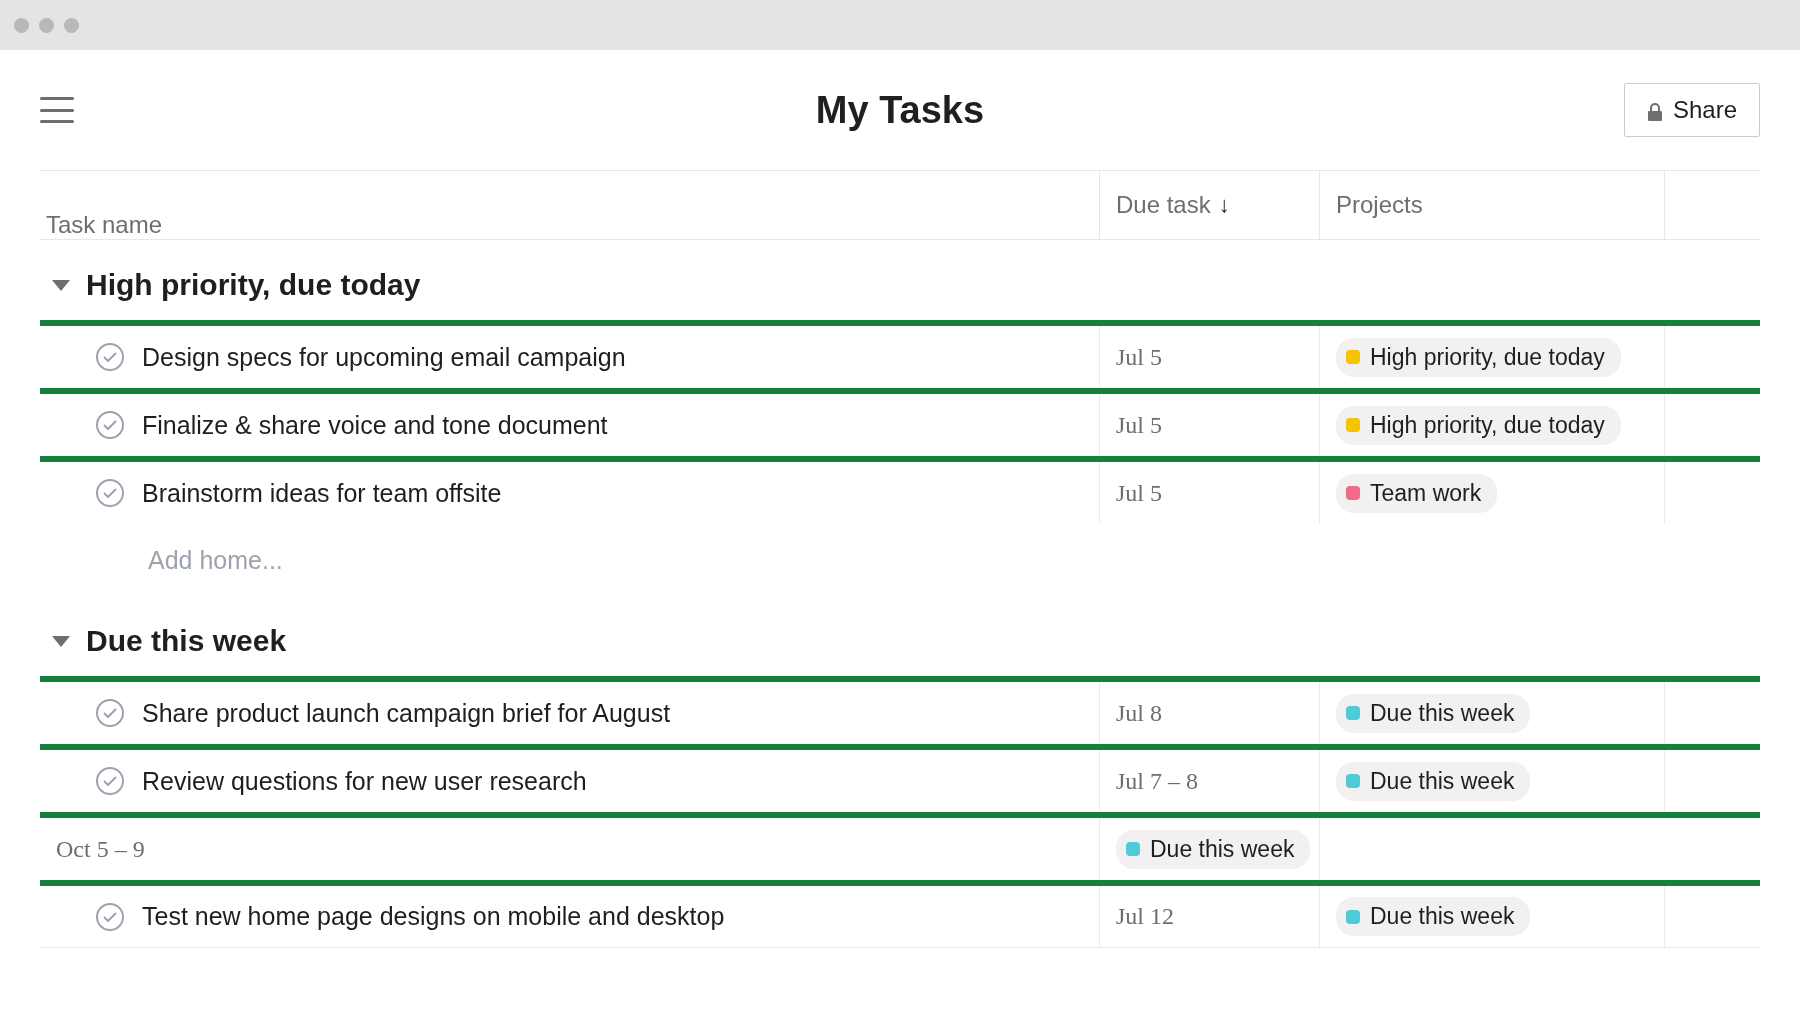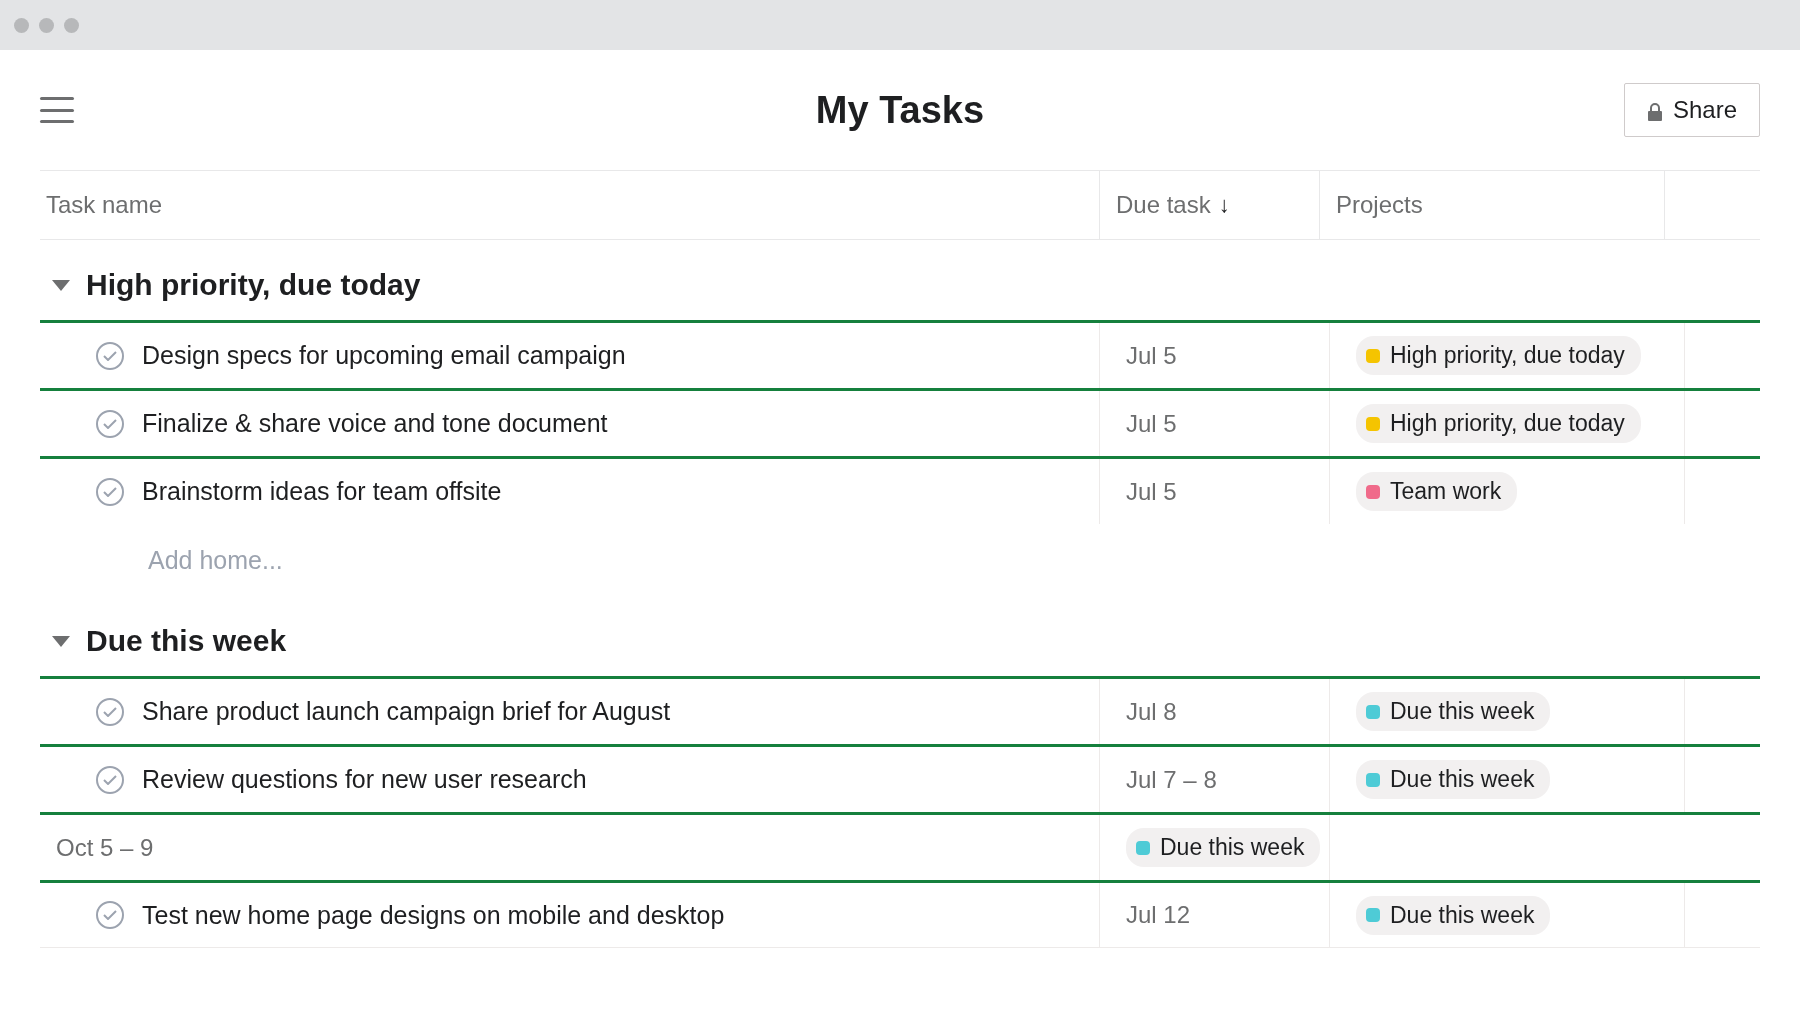--- a/index.html
+++ b/index.html
@@ -10,37 +10,37 @@
   .header-row { display: flex; align-items: center; height: 120px; position: relative; gap: 16px; }
   .hamburger { width: 34px; height: 26px; display: flex; flex-direction: column; justify-content: space-between; cursor: pointer; }
   .hamburger span { display: block; height: 3px; background: #6d6e6f; border-radius: 2px; }
   .page-title { position: absolute; left: 50%; transform: translateX(-50%); font-size: 38px; font-weight: 600; }
   .share-btn { margin-left: auto; display: flex; align-items: center; gap: 10px; border: 1px solid #cfcbcb; background: #fff; border-radius: 2px; padding: 12px 22px; font-size: 24px; color: #1e1f21; cursor: pointer; }
   .lock-icon { width: 16px; height: 20px; display: inline-block; }
   .lock-icon svg { width: 100%; height: 100%; }
 
   .columns-header { display: grid; grid-template-columns: 1060px 220px 345px 1fr; border-top: 1px solid #e8e8e9; border-bottom: 1px solid #e8e8e9; height: 70px; font-size: 24px; color: #6d6e6f; }
   .col-cell { display: flex; align-items: center; padding-left: 16px; border-right: 1px solid #e8e8e9; }
-  .col-cell:first-child { padding-left: 6px; border-left: none; }
+  .col-cell:first-child { padding-left: 6px; border-left: none; align-items: flex-end; }
   .col-cell:last-child { border-right: none; }
   .sort-arrow { margin-left: 8px; font-size: 22px; color: #1e1f21; }
 
   .section-title-row { display: flex; align-items: center; gap: 16px; padding: 28px 0 18px 12px; }
   .caret { width: 0; height: 0; border-left: 9px solid transparent; border-right: 9px solid transparent; border-top: 11px solid #6d6e6f; cursor: pointer; }
   .section-title { font-size: 30px; font-weight: 600; }
 
-  .task-row { display: grid; grid-template-columns: 1060px 220px 345px 1fr; border-top: 3px solid #15803d; height: 68px; gap: 10px; }
+  .task-row { display: grid; grid-template-columns: 1060px 220px 345px 1fr; border-top: 6px solid #15803d; height: 68px; }
   .task-row:last-child { border-bottom: 1px solid #edeae9; }
   .task-cell { display: flex; align-items: center; border-right: 1px solid #edeae9; padding-left: 16px; }
   .task-cell:last-child { border-right: none; }
   .task-name-cell { padding-left: 56px; gap: 18px; }
   .check-circle { width: 28px; height: 28px; border: 2px solid #9ca3af; border-radius: 50%; display: flex; align-items: center; justify-content: center; cursor: pointer; flex-shrink: 0; }
   .check-circle svg { width: 14px; height: 10px; stroke: #9ca3af; stroke-width: 2; fill: none; }
   .task-name { font-size: 25px; color: #1e1f21; }
-  .due-date { font-size: 24px; color: #6d6e6f; }
+  .due-date { font-size: 24px; color: #6d6e6f; font-family: Liberation Serif, serif; }
   .tag { display: inline-flex; align-items: center; gap: 10px; background: #f2f0f0; border-radius: 18px; padding: 6px 16px 6px 10px; font-size: 23px; color: #1e1f21; }
   .tag-dot { width: 14px; height: 14px; border-radius: 4px; }
   .dot-yellow { background: #f5c400; }
   .dot-pink { background: #f06a8a; }
   .dot-cyan { background: #4ecbd6; }
 
   .add-task-row { height: 72px; display: flex; align-items: center; padding-left: 108px; font-size: 25px; color: #9ca3af; cursor: text; }
 </style>
 </head>
 <body>

